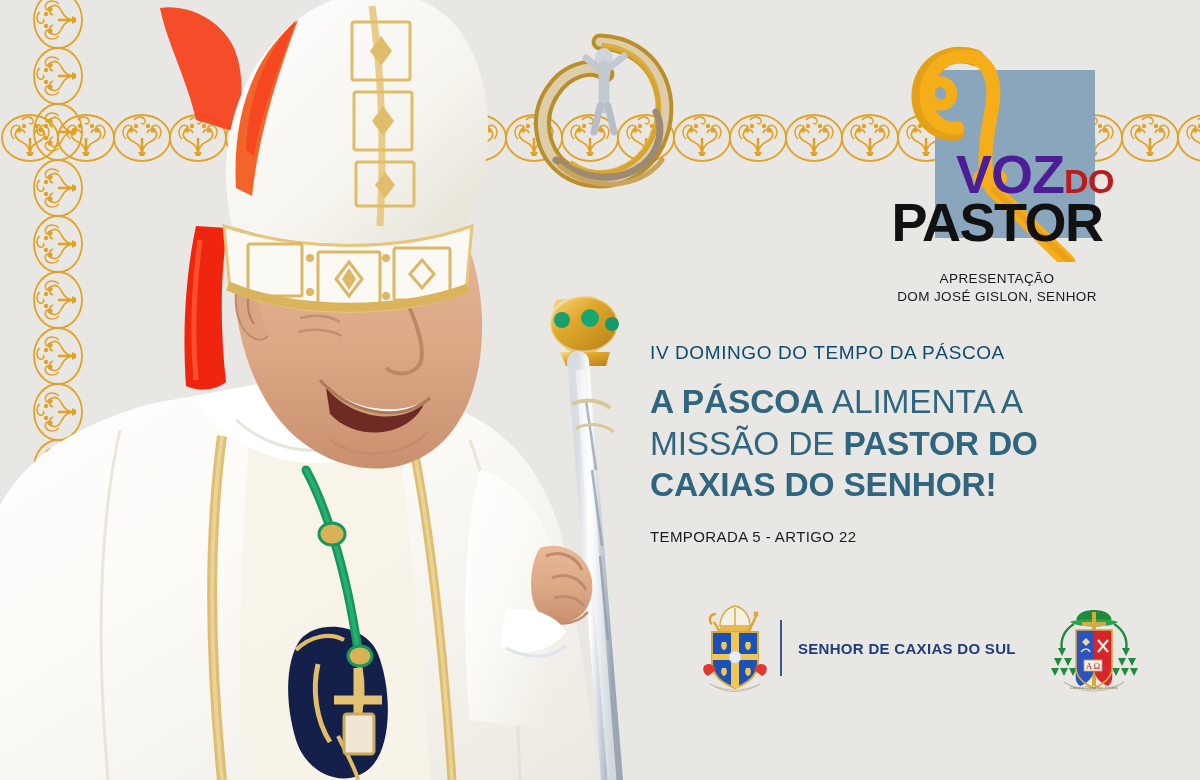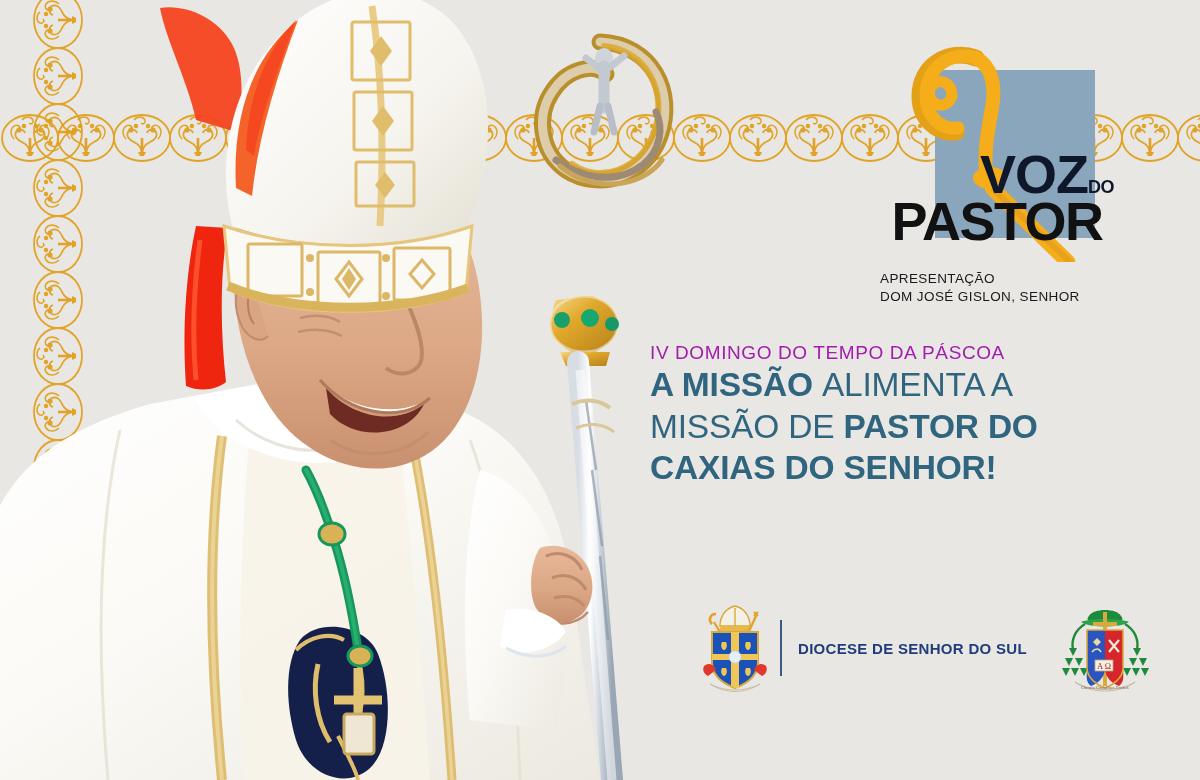--- a/index.html
+++ b/index.html
@@ -60,50 +60,50 @@
   .logo-crozier { position: absolute; left: 0; top: 0; width: 240px; height: 240px; }
   .logo-words {
     position: absolute;
     left: 0; top: 128px;
     width: 240px;
     text-align: right;
     padding-right: 6px;
   }
   .w-voz {
     font-size: 54px; font-weight: 700; letter-spacing: -1px;
-    color: #0f172a; line-height: .92; display: inline-block;
+    color: #4c1d95; line-height: .92; display: inline-block;
   }
   .w-do {
-    font-size: 18px; font-weight: 700; color: #0f172a;
+    font-size: 34px; font-weight: 700; color: #b91c1c;
     letter-spacing: -.5px; display: inline-block; vertical-align: baseline;
   }
   .w-pastor {
     display: block;
     font-size: 54px; font-weight: 700; letter-spacing: -1.5px;
     color: #111; line-height: .96; margin-top: -4px; text-align: center;
   }
   .logo-sub {
     position: absolute;
     left: 0; top: 248px; width: 240px;
-    text-align: left; padding-right: 6px;
+    text-align: center; padding-right: 6px;
     color: #1a1a1a;
   }
   .logo-sub .l1 { font-size: 13.5px; letter-spacing: .4px; line-height: 1.3; }
   .logo-sub .l2 { font-size: 13.5px; letter-spacing: .4px; line-height: 1.3; }
 
   
   .copy {
     position: absolute;
     left: 650px; top: 342px;
     width: 460px;
     z-index: 8;
   }
   .eyebrow {
-    font-size: 19px; letter-spacing: .6px; color: #a21caf;
-    white-space: nowrap;
+    font-size: 19px; letter-spacing: .6px; color: #0c4a6e;
+    margin-bottom: 17px; white-space: nowrap;
   }
   .headline {
     font-size: 33.5px; line-height: 1.24; color: #30657f;
     font-weight: 400; letter-spacing: -.2px;
   }
   .headline b { font-weight: 700; }
   .season {
     margin-top: 22px;
     font-size: 15px; letter-spacing: .4px; color: #1c1c1c;
   }
@@ -434,21 +434,22 @@
     </div>
 
     <div class="logo-sub">
       <div class="l1">APRESENTAÇÃO</div>
       <div class="l2">DOM JOSÉ GISLON, SENHOR</div>
     </div>
   </div>
 
   <div class="copy">
     <div class="eyebrow">IV DOMINGO DO TEMPO DA PÁSCOA</div>
-    <div class="headline"><b>A MISSÃO </b><span>ALIMENTA A MISSÃO DE </span><b>PASTOR DO CAXIAS DO SENHOR!</b></div>
+    <div class="headline"><b>A PÁSCOA </b><span>ALIMENTA A MISSÃO DE </span><b>PASTOR DO CAXIAS DO SENHOR!</b></div>
+    <div class="season">TEMPORADA 5 - ARTIGO 22</div>
   </div>
 
   <div class="crests">
 
     <svg class="crest-left" viewBox="0 0 70 92">
 
       <path d="M35 4 C44 6 50 14 50 24 L20 24 C20 14 26 6 35 4 Z" fill="#f3f0e6" stroke="#d9a93c" stroke-width="1.4"></path>
       <path d="M35 6 L35 24" stroke="#d9a93c" stroke-width="1.4"></path>
       <path d="M20 24 L50 24 L50 30 L20 30 Z" fill="#e7b84e"></path>
 
@@ -470,21 +471,21 @@
       <path d="M46 66 C44 70 46 74 48 74 C50 74 52 70 50 66 Z" fill="#f0c657"></path>
 
       <path d="M4 64 C8 60 14 62 16 68 L8 74 C4 72 2 68 4 64 Z" fill="#e0392c"></path>
       <path d="M66 64 C62 60 56 62 54 68 L62 74 C66 72 68 68 66 64 Z" fill="#e0392c"></path>
 
       <path d="M10 82 C26 90 44 90 60 82 C44 92 26 92 10 82 Z" fill="#f6f2e8" stroke="#c8bca2" stroke-width="1"></path>
     </svg>
 
     <div class="crest-divider"></div>
 
-    <div class="diocese-name">DIOCESE DE SENHOR DO SUL</div>
+    <div class="diocese-name">SENHOR DE CAXIAS DO SUL</div>
 
     <svg class="crest-right" viewBox="0 0 92 100">
 
       <path d="M30 18 C34 10 58 10 62 18 C66 22 62 26 46 26 C30 26 26 22 30 18 Z" fill="#1f8a3b"></path>
       <path d="M22 24 C30 20 62 20 70 24 C62 30 30 30 22 24 Z" fill="#2aa34a"></path>
 
       <path d="M26 26 C16 32 12 42 14 52" fill="none" stroke="#1f8a3b" stroke-width="2.4"></path>
       <path d="M66 26 C76 32 80 42 78 52" fill="none" stroke="#1f8a3b" stroke-width="2.4"></path>
 
       <g fill="#1f8a3b">

